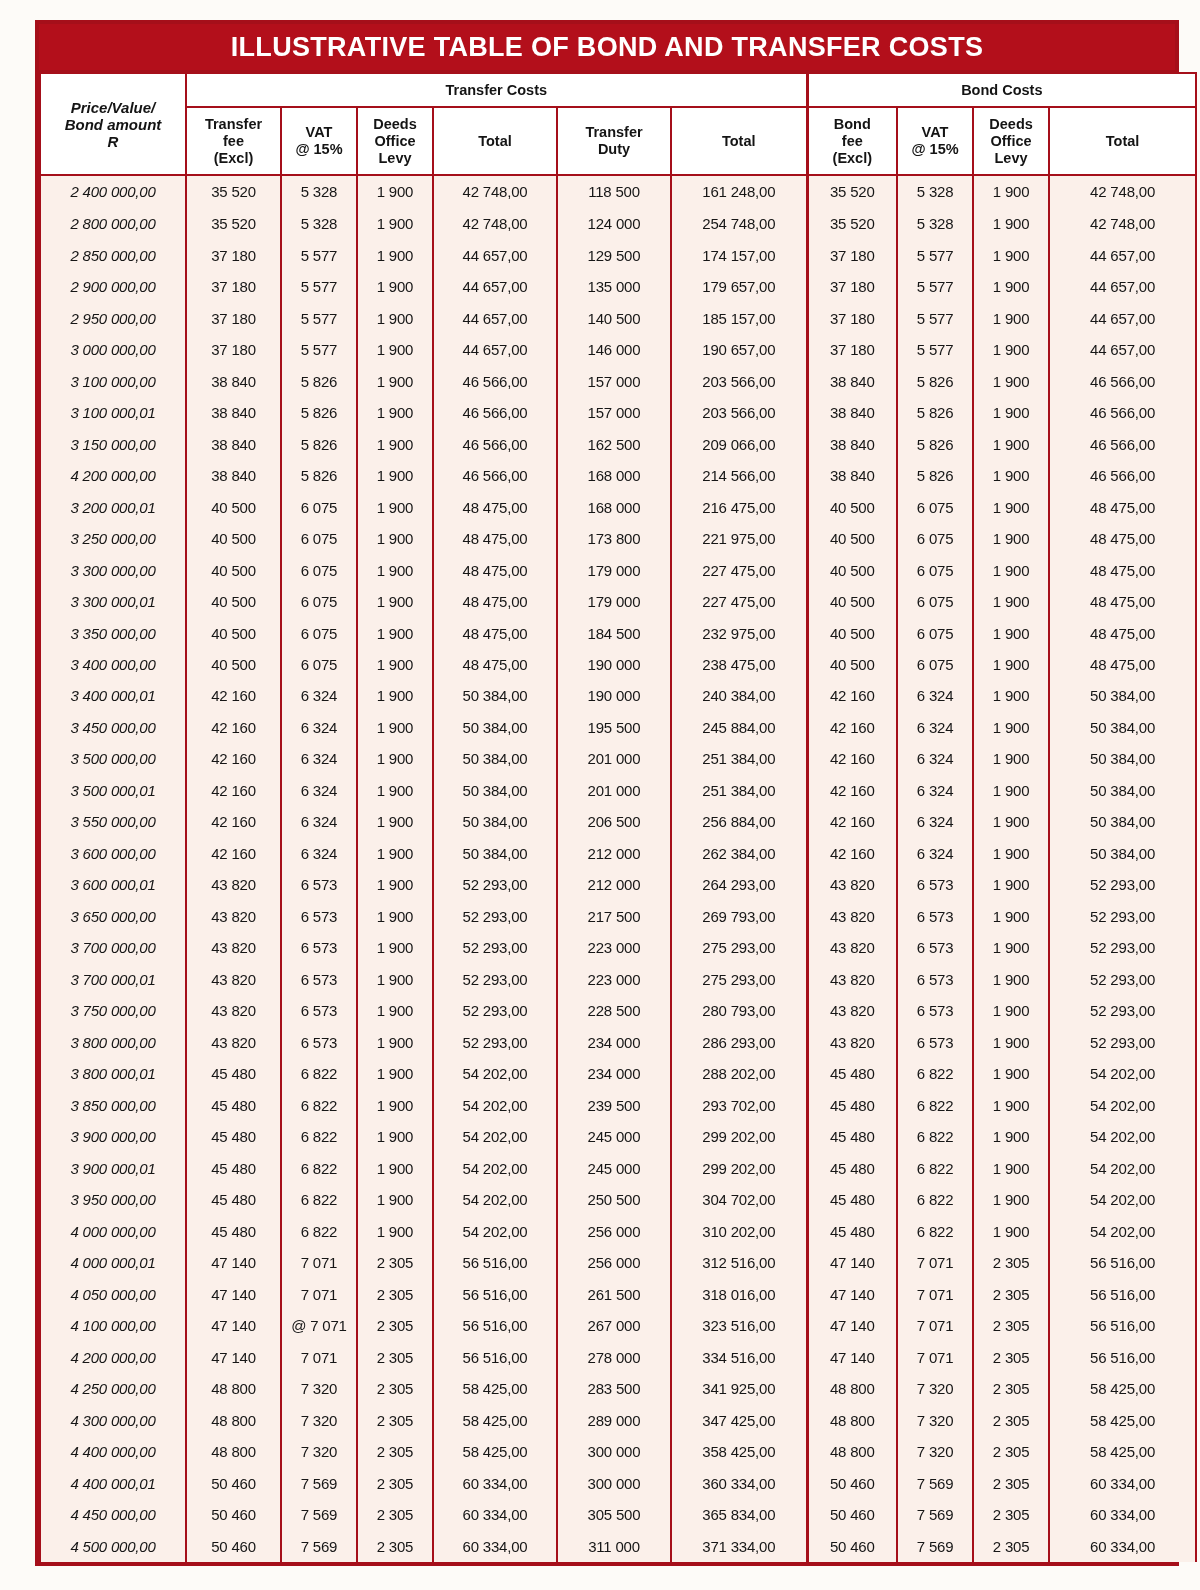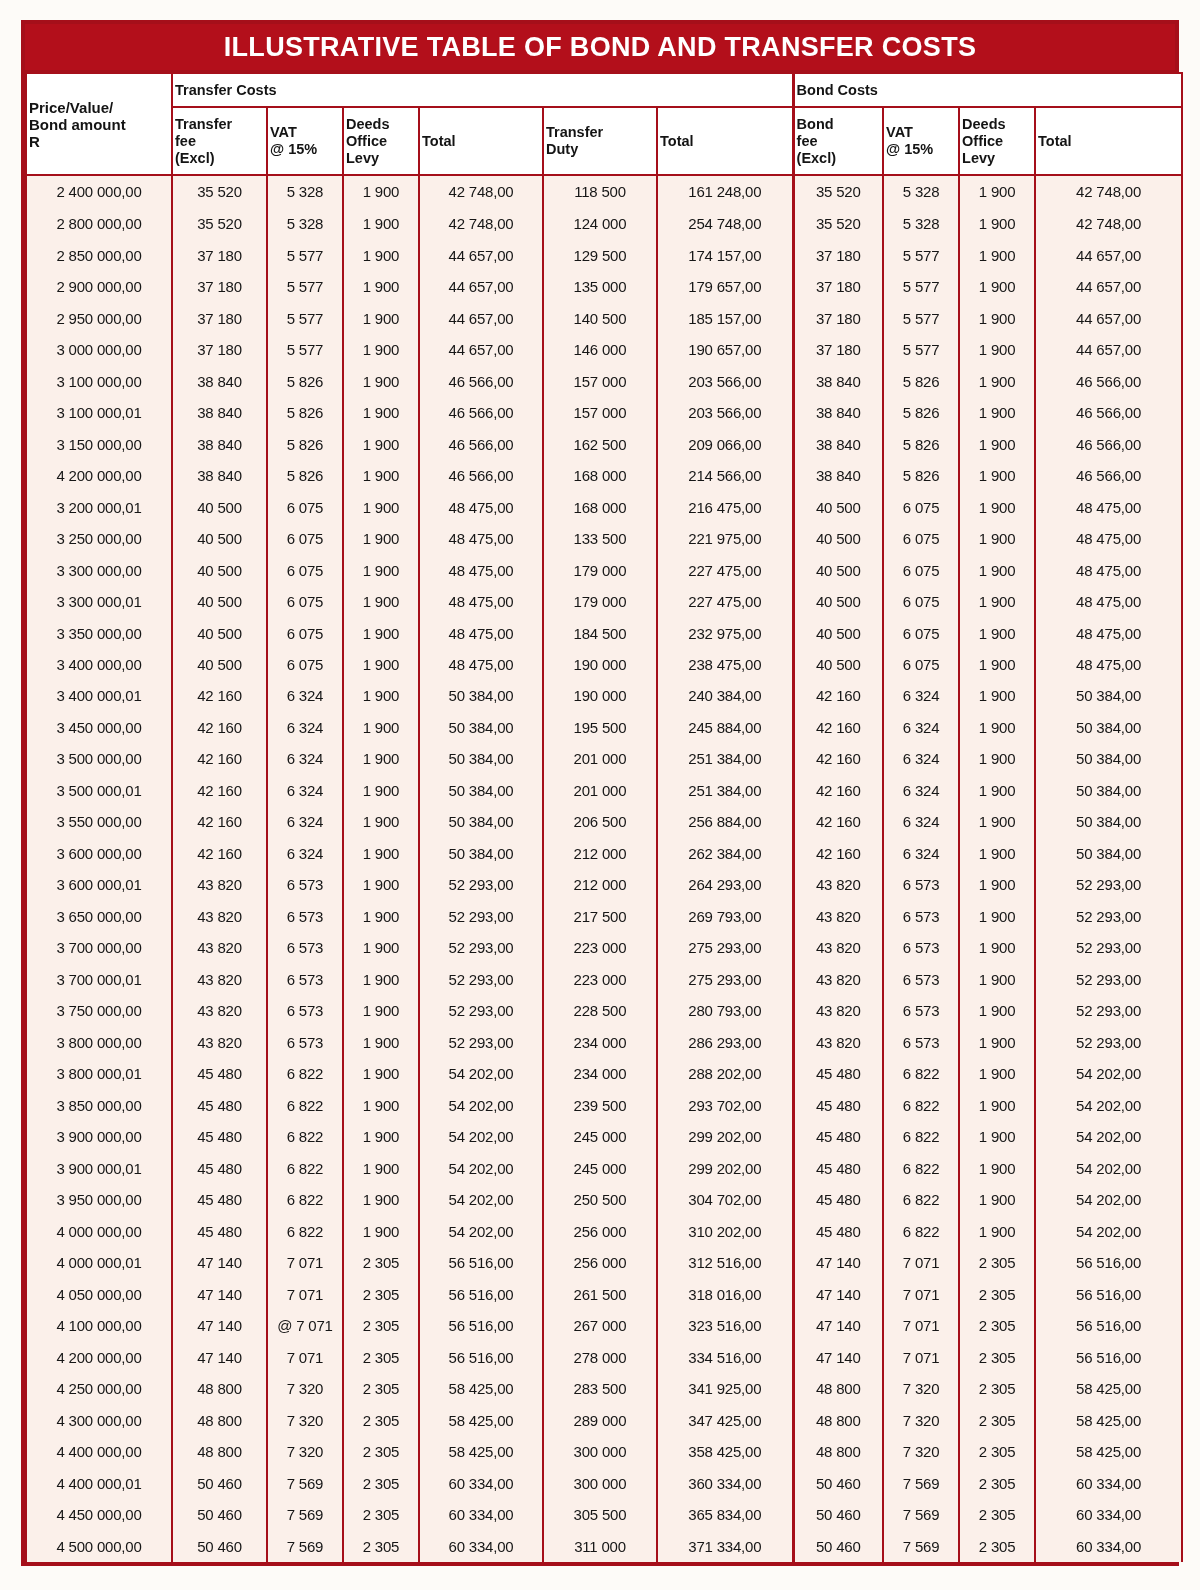--- a/index.html
+++ b/index.html
@@ -4,21 +4,21 @@
 <style>
   * { box-sizing: border-box; }
   html, body { margin: 0; padding: 0; }
   body {
     width: 1200px; height: 1590px;
     background: #fdfbf8;
     font-family: "Liberation Sans", sans-serif;
   }
   .page {
     width: 1200px; height: 1590px;
-    padding: 20px 21px 24px 21px;
+    padding: 20px 21px 24px 35px;
     background: #fdfbf8;
   }
   .frame {
     width: 100%; height: 100%;
     border: 4px solid #a50f1a;
     display: flex; flex-direction: column;
     background: #fbf0ea;
   }
   .title-bar {
     flex: 0 0 46px;
@@ -37,21 +37,21 @@
     width: 100%; height: 100%;
     border-collapse: collapse;
     table-layout: fixed;
   }
   thead th {
     background: #ffffff;
     border: 2px solid #a50f1a;
     font-weight: bold;
     font-size: 14.5px;
     color: #141414;
-    text-align: left;
+    text-align: center;
     vertical-align: middle;
     white-space: pre-line;
     line-height: 17px;
     padding: 4px 2px;
   }
   tr.group-row { height: 34px; }
   tr.colhead-row { height: 68px; }
   tbody td {
     background: #fbf0ea;
     border-left: 2px solid #a50f1a;
@@ -60,21 +60,21 @@
     font-size: 15px;
     letter-spacing: -0.2px;
     color: #161616;
     text-align: center;
     vertical-align: middle;
     padding: 2px 2px;
     white-space: nowrap;
     overflow: hidden;
   }
   .group-sep { border-left-width: 3px !important; }
-  .price-col { font-size: 15px; }
+  .price-col { font-size: 15px; font-style: italic; }
 </style>
 </head>
 <body>
 
 <div class="page">
   <div class="frame">
     <div class="title-bar">ILLUSTRATIVE TABLE OF BOND AND TRANSFER COSTS</div>
     <div class="table-wrap">
       <table>
         <colgroup id="cols">
@@ -265,21 +265,21 @@
               <td>6 075</td>
               <td>1 900</td>
               <td>48 475,00</td>
             </tr>
             <tr>
               <td class="price-col">3 250 000,00</td>
               <td>40 500</td>
               <td>6 075</td>
               <td>1 900</td>
               <td>48 475,00</td>
-              <td>133 500</td>
+              <td>173 800</td>
               <td>221 975,00</td>
               <td class="group-sep">40 500</td>
               <td>6 075</td>
               <td>1 900</td>
               <td>48 475,00</td>
             </tr>
             <tr>
               <td class="price-col">3 300 000,00</td>
               <td>40 500</td>
               <td>6 075</td>

